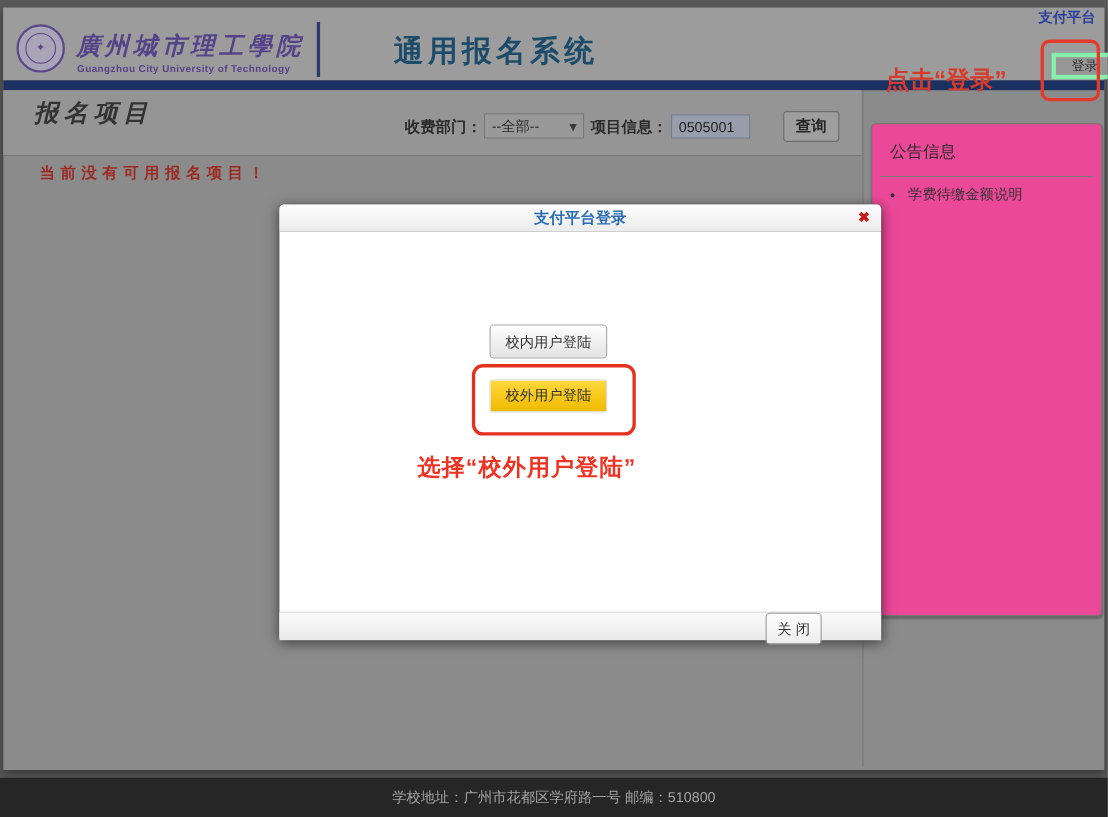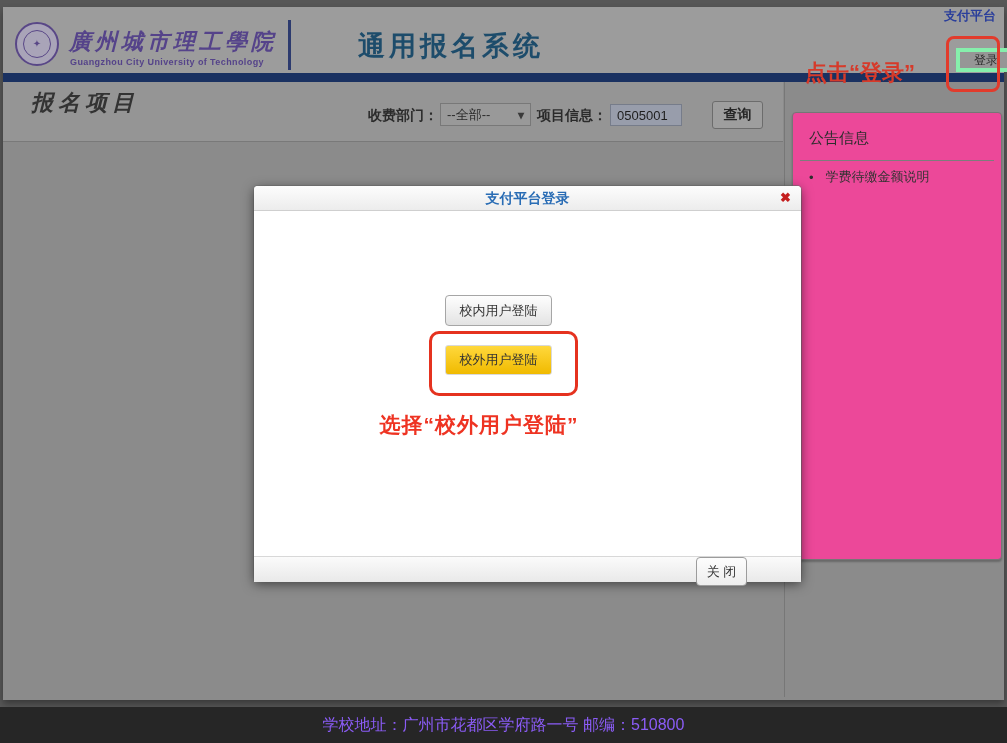--- a/index.html
+++ b/index.html
@@ -86,21 +86,21 @@
   }
   .side-title{position:absolute;left:16px;top:16px;font-size:15px;color:#2d2d2d;}
   .side-div{position:absolute;left:7px;right:7px;top:47px;height:1px;background:#7c7c7c;}
   .side-item{
     position:absolute;left:16px;top:55px;font-size:13px;color:#333;
     display:flex;align-items:center;cursor:pointer;white-space:nowrap;
   }
   .side-item .blt{font-size:13px;margin-right:12px;color:#2d2d2d;}
   .footer{
     position:absolute;left:0;top:707px;width:1007px;height:36px;background:#262626;z-index:2;
-    text-align:center;line-height:36px;font-size:16px;color:#8b5cf6;
+    text-align:center;line-height:36px;font-size:13px;color:#a3a3a3;
   }
   
   .modal{
     position:absolute;left:254px;top:186px;width:499px;height:395px;z-index:10;
     background:#fff;border-radius:4px 4px 2px 2px;
     box-shadow:0 3px 12px rgba(0,0,0,.55),0 0 0 1px rgba(120,120,120,.6);
     padding-left:48px;
   }
   .modal-titlebar{
     position:absolute;left:0;top:0;width:100%;height:24px;
@@ -177,20 +177,21 @@
   <div class="flabel lab-dept">收费部门：</div>
   <div class="dept-select">
     <span>--全部--</span>
     <span class="chev">▾</span>
   </div>
   <div class="flabel lab-proj">项目信息：</div>
   <input class="proj-input" value="0505001" style="">
   <button class="search-btn">查询</button>
 
   <div class="main-divider"></div>
+  <div class="empty-msg">当前没有可用报名项目！</div>
 
   <div class="vline"></div>
 
   <div class="side-panel">
     <div class="side-title">公告信息</div>
     <div class="side-div"></div>
     <div class="side-item">
       <span class="blt">•</span>
       <span>学费待缴金额说明</span>
     </div>

